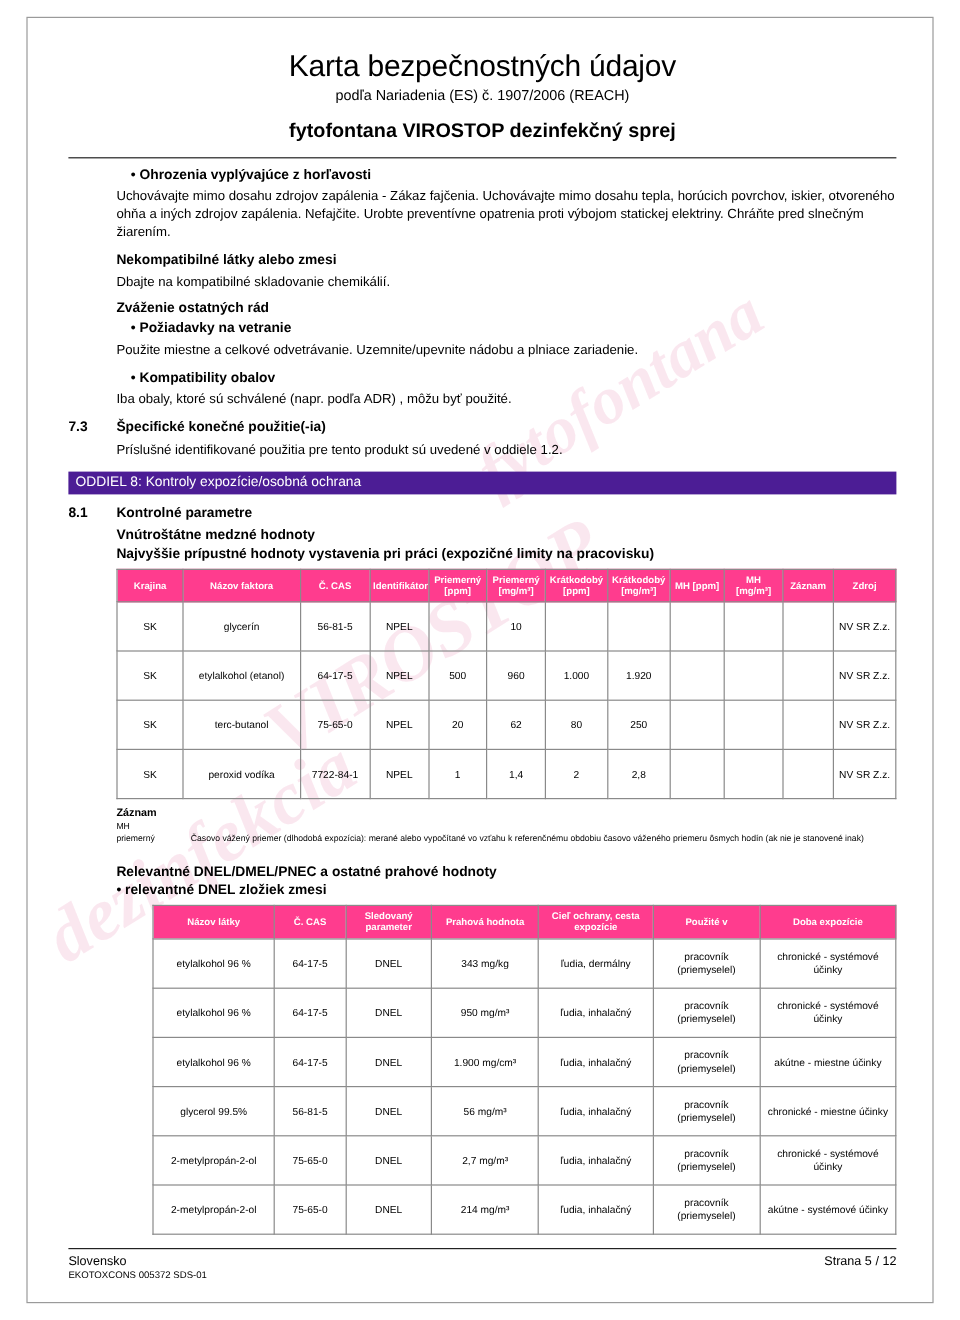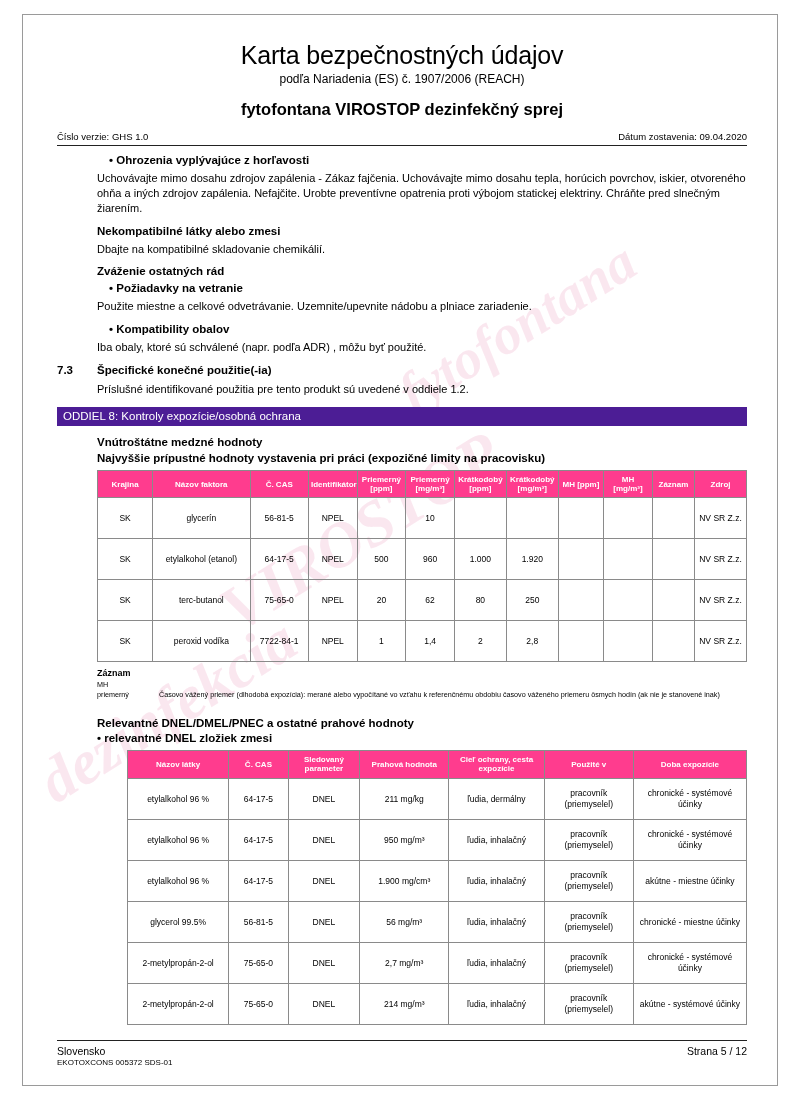--- a/index.html
+++ b/index.html
@@ -226,24 +226,20 @@
       <span class="wm2">VIROSTOP</span>
       <span class="wm3">dezinfekcia</span>
     </div>
 
     <div class="content layer">
 
       <h1 class="doc-title">Karta bezpečnostných údajov</h1>
       <p class="doc-sub">podľa Nariadenia (ES) č. 1907/2006 (REACH)</p>
       <h2 class="prod-title">fytofontana VIROSTOP dezinfekčný sprej</h2>
 
-      <div class="meta-row">
-        <span>Číslo verzie: GHS 1.0</span>
-        <span>Dátum zostavenia: 09.04.2020</span>
-      </div>
       <div class="rule"></div>
 
       <div class="bullet-bold">• Ohrozenia vyplývajúce z horľavosti</div>
       <p class="para">Uchovávajte mimo dosahu zdrojov zapálenia - Zákaz fajčenia. Uchovávajte mimo dosahu tepla, horúcich povrchov, iskier, otvoreného ohňa a iných zdrojov zapálenia. Nefajčite. Urobte preventívne opatrenia proti výbojom statickej elektriny. Chráňte pred slnečným žiarením.</p>
 
       <div class="sub-bold">Nekompatibilné látky alebo zmesi</div>
       <p class="para">Dbajte na kompatibilné skladovanie chemikálií.</p>
 
       <div class="sub-bold">Zváženie ostatných rád</div>
       <div class="bullet-bold">• Požiadavky na vetranie</div>
@@ -253,20 +249,24 @@
       <p class="para">Iba obaly, ktoré sú schválené (napr. podľa ADR) , môžu byť použité.</p>
 
       <div class="numbered">
         <div class="num">7.3</div>
         <div class="txt">Špecifické konečné použitie(-ia)</div>
       </div>
       <p class="para">Príslušné identifikované použitia pre tento produkt sú uvedené v oddiele 1.2.</p>
 
       <div class="section-banner">ODDIEL 8: Kontroly expozície/osobná ochrana</div>
 
+      <div class="numbered">
+        <div class="num">8.1</div>
+        <div class="txt">Kontrolné parametre</div>
+      </div>
       <div class="hdr-line">Vnútroštátne medzné hodnoty</div>
       <div class="hdr-line">Najvyššie prípustné hodnoty vystavenia pri práci (expozičné limity na pracovisku)</div>
 
       <div class="tbl-wrap1">
         <table class="data">
           <colgroup>
             <col style="width:8.5%">
               <col style="width:15%">
               <col style="width:9%">
               <col style="width:7.5%">
@@ -388,21 +388,21 @@
               <th>Cieľ ochrany, cesta expozície</th>
               <th>Použité v</th>
               <th>Doba expozície</th>
             </tr>
           </thead>
           <tbody>
             <tr>
               <td>etylalkohol 96 %</td>
               <td>64-17-5</td>
               <td>DNEL</td>
-              <td>211 mg/kg</td>
+              <td>343 mg/kg</td>
               <td>ľudia, dermálny</td>
               <td>pracovník (priemyselel)</td>
               <td>chronické - systémové účinky</td>
             </tr>
             <tr>
               <td>etylalkohol 96 %</td>
               <td>64-17-5</td>
               <td>DNEL</td>
               <td>950 mg/m³</td>
               <td>ľudia, inhalačný</td>

